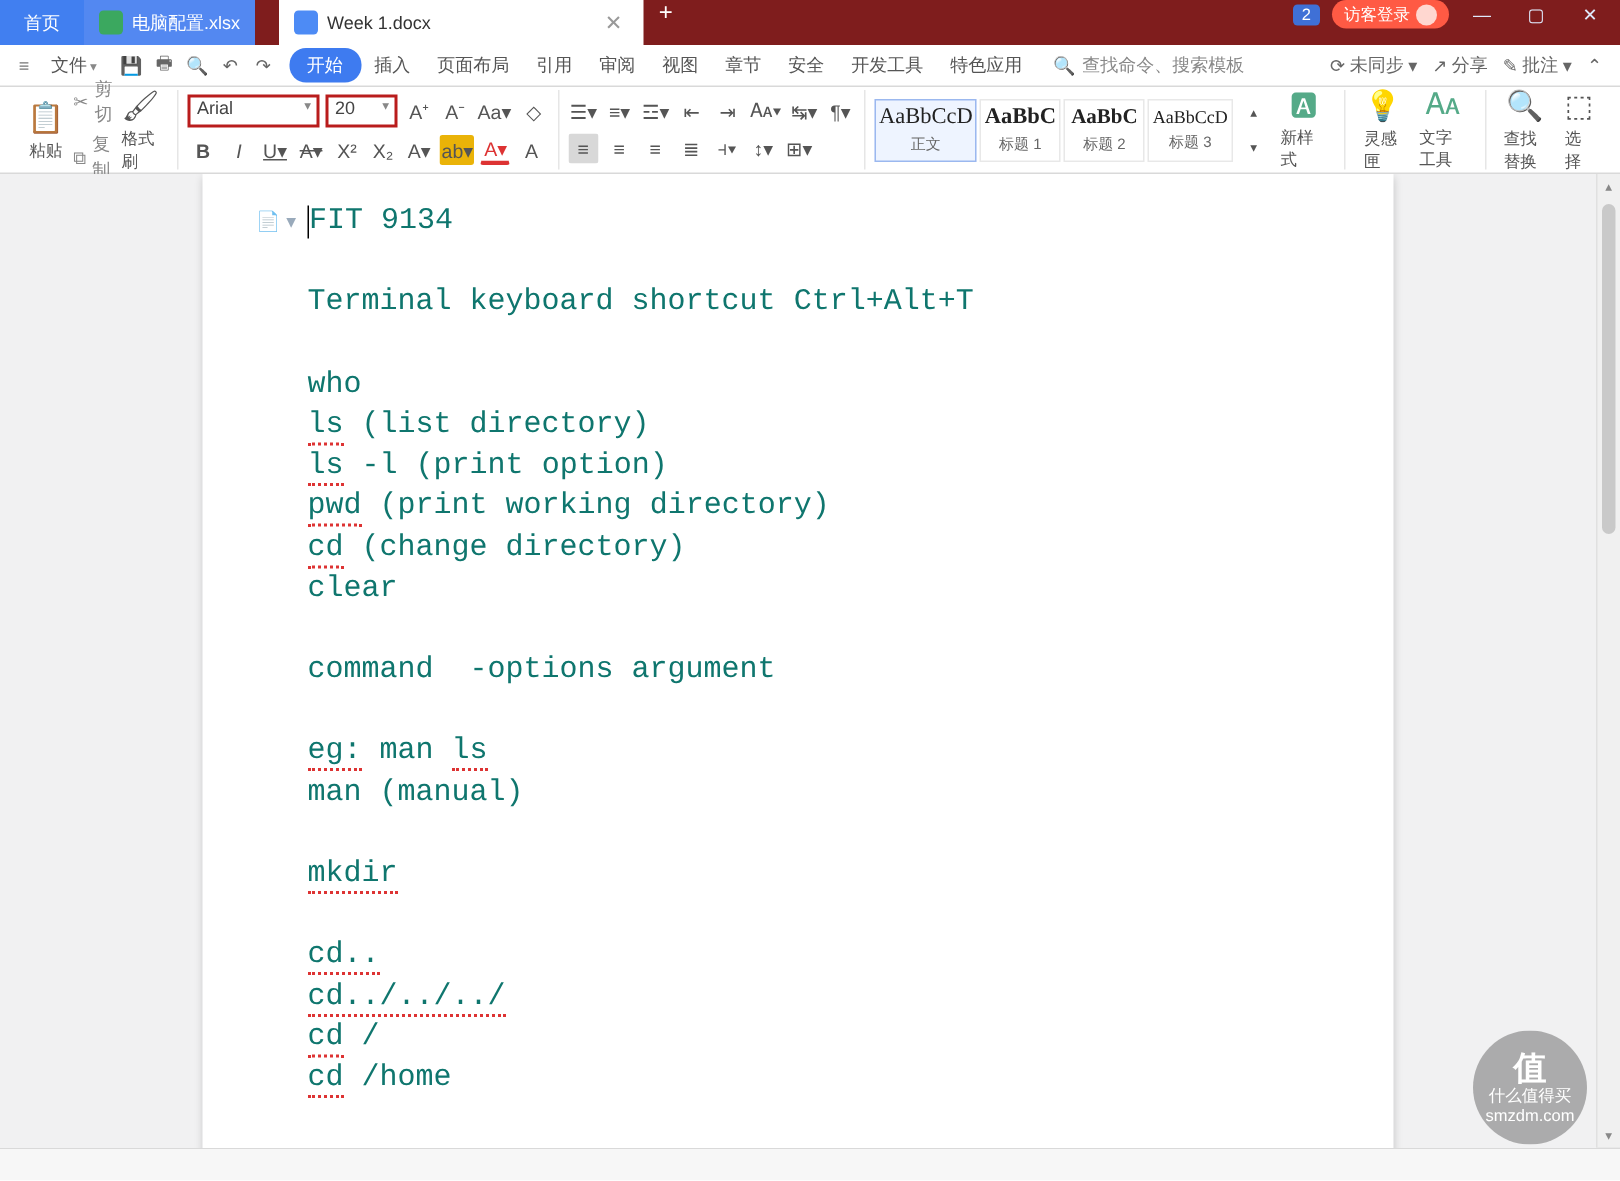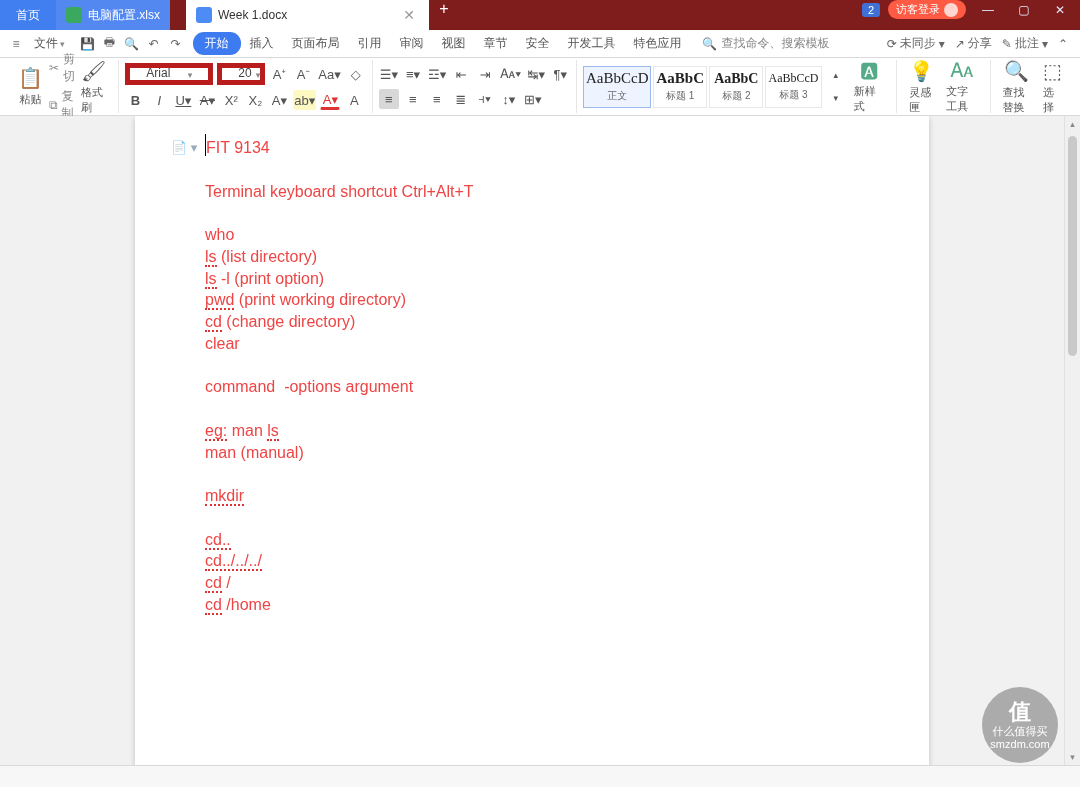--- a/index.html
+++ b/index.html
@@ -41,35 +41,35 @@
 
   
   .ribbon { height: 58px; background:#fff; border-bottom:1px solid #d9d9d9; display:flex; align-items:stretch; padding: 2px 6px; gap:0;}
   .ribbon .group { display:flex; align-items:center; padding: 0 6px; border-right:1px solid #e6e6e6;}
   .ribbon .group:last-child{border-right:none;}
   .vbtn { display:flex; flex-direction:column; align-items:center; justify-content:center; gap:2px; padding: 2px 6px; cursor:pointer; color:#555; font-size:11px;}
   .vbtn .big{font-size:20px;}
   .col { display:flex; flex-direction:column; gap:3px; justify-content:center;}
   .row { display:flex; align-items:center; gap:4px;}
   .smallbtn{ min-width:20px;height:20px;display:flex;align-items:center;justify-content:center;color:#555;cursor:pointer;border:1px solid transparent;border-radius:2px;font-size:13px;}
-  .combo{height:22px;border:5px solid #b91c1c;background:#fff;display:flex;align-items:flex-end;padding:0 16px;gap:4px;cursor:pointer;font-size:12px;color:#444;}
+  .combo{height:22px;border:2px solid #b91c1c;background:#fff;display:flex;align-items:flex-start;padding:0 4px;gap:4px;cursor:pointer;font-size:12px;color:#444;}
   .combo.font{width:88px;}
   .combo.size{width:48px;}
   .dd{color:#888;font-size:9px;}
   .styleprev{height:42px;display:flex;flex-direction:column;align-items:center;justify-content:center;border:1px solid #e8e8e8;padding:0 4px;cursor:pointer;font-size:11px;color:#666;min-width:54px;}
   .styleprev.sel{border-color:#9bb8ef;background:#eef4ff;}
   .styleprev .sp{font-family:"Times New Roman",serif;font-size:15px;color:#222;}
   .styleprev .lbl{font-size:10px;margin-top:2px;}
   .align-active{background:#d8d8d8;border-radius:2px;}
 
   
   .docarea { position:absolute; top:116px; left:0; right:16px; bottom:22px; background:#f1f1f2; overflow:auto;}
   .page { width:794px; min-height:1120px; background:#fff; margin: 0 auto; box-shadow: 0 2px 6px rgba(0,0,0,.2); position:relative; padding: 18px 70px 40px 70px;}
   .page .outline-ic{position:absolute;left:36px;top:24px;color:#9ab;font-size:13px;}
-  .doc-text{font-family:Liberation Sans, sans-serif;font-size:16px;color:#ef4444;line-height:1.36;}
+  .doc-text{font-family:Liberation Mono, monospace;font-size:20px;color:#0f766e;line-height:1.36;}
   .doc-text p{margin:0;white-space:pre;}
   .cursor{display:inline-block;width:1px;height:22px;background:#000;vertical-align:text-bottom;}
   .spell{border-bottom:2px dotted #d33;}
   .gram{border-bottom:2px dotted #39d;}
 
   
   .vscroll{position:absolute;top:116px;right:0;bottom:22px;width:16px;background:#f0f0f0;border-left:1px solid #e0e0e0;}
   .vscroll .arrow{height:16px;display:flex;align-items:center;justify-content:center;color:#888;font-size:9px;cursor:pointer;}
   .vscroll .thumb{position:absolute;left:3px;right:3px;top:20px;height:220px;background:#c9c9c9;border-radius:5px;cursor:pointer;}
 
@@ -184,21 +184,21 @@
         <span class="smallbtn">◇</span>
       </div>
       <div class="row">
         <span class="smallbtn" style="font-weight:700">B</span>
         <span class="smallbtn" style="font-style:italic">I</span>
         <span class="smallbtn" style="text-decoration:underline">U▾</span>
         <span class="smallbtn" style="text-decoration:line-through">A▾</span>
         <span class="smallbtn">X²</span>
         <span class="smallbtn">X₂</span>
         <span class="smallbtn">A▾</span>
-        <span class="smallbtn" style="background:#fef9c3">ab▾</span>
+        <span class="smallbtn" style="background:#eab308">ab▾</span>
         <span class="smallbtn" style="color:#d33;border-bottom:3px solid #d33">A▾</span>
         <span class="smallbtn">A</span>
       </div>
     </div>
   </div>
 
   <div class="group">
     <div class="col" style="gap:5px;">
       <div class="row">
         <span class="smallbtn">☰▾</span>

